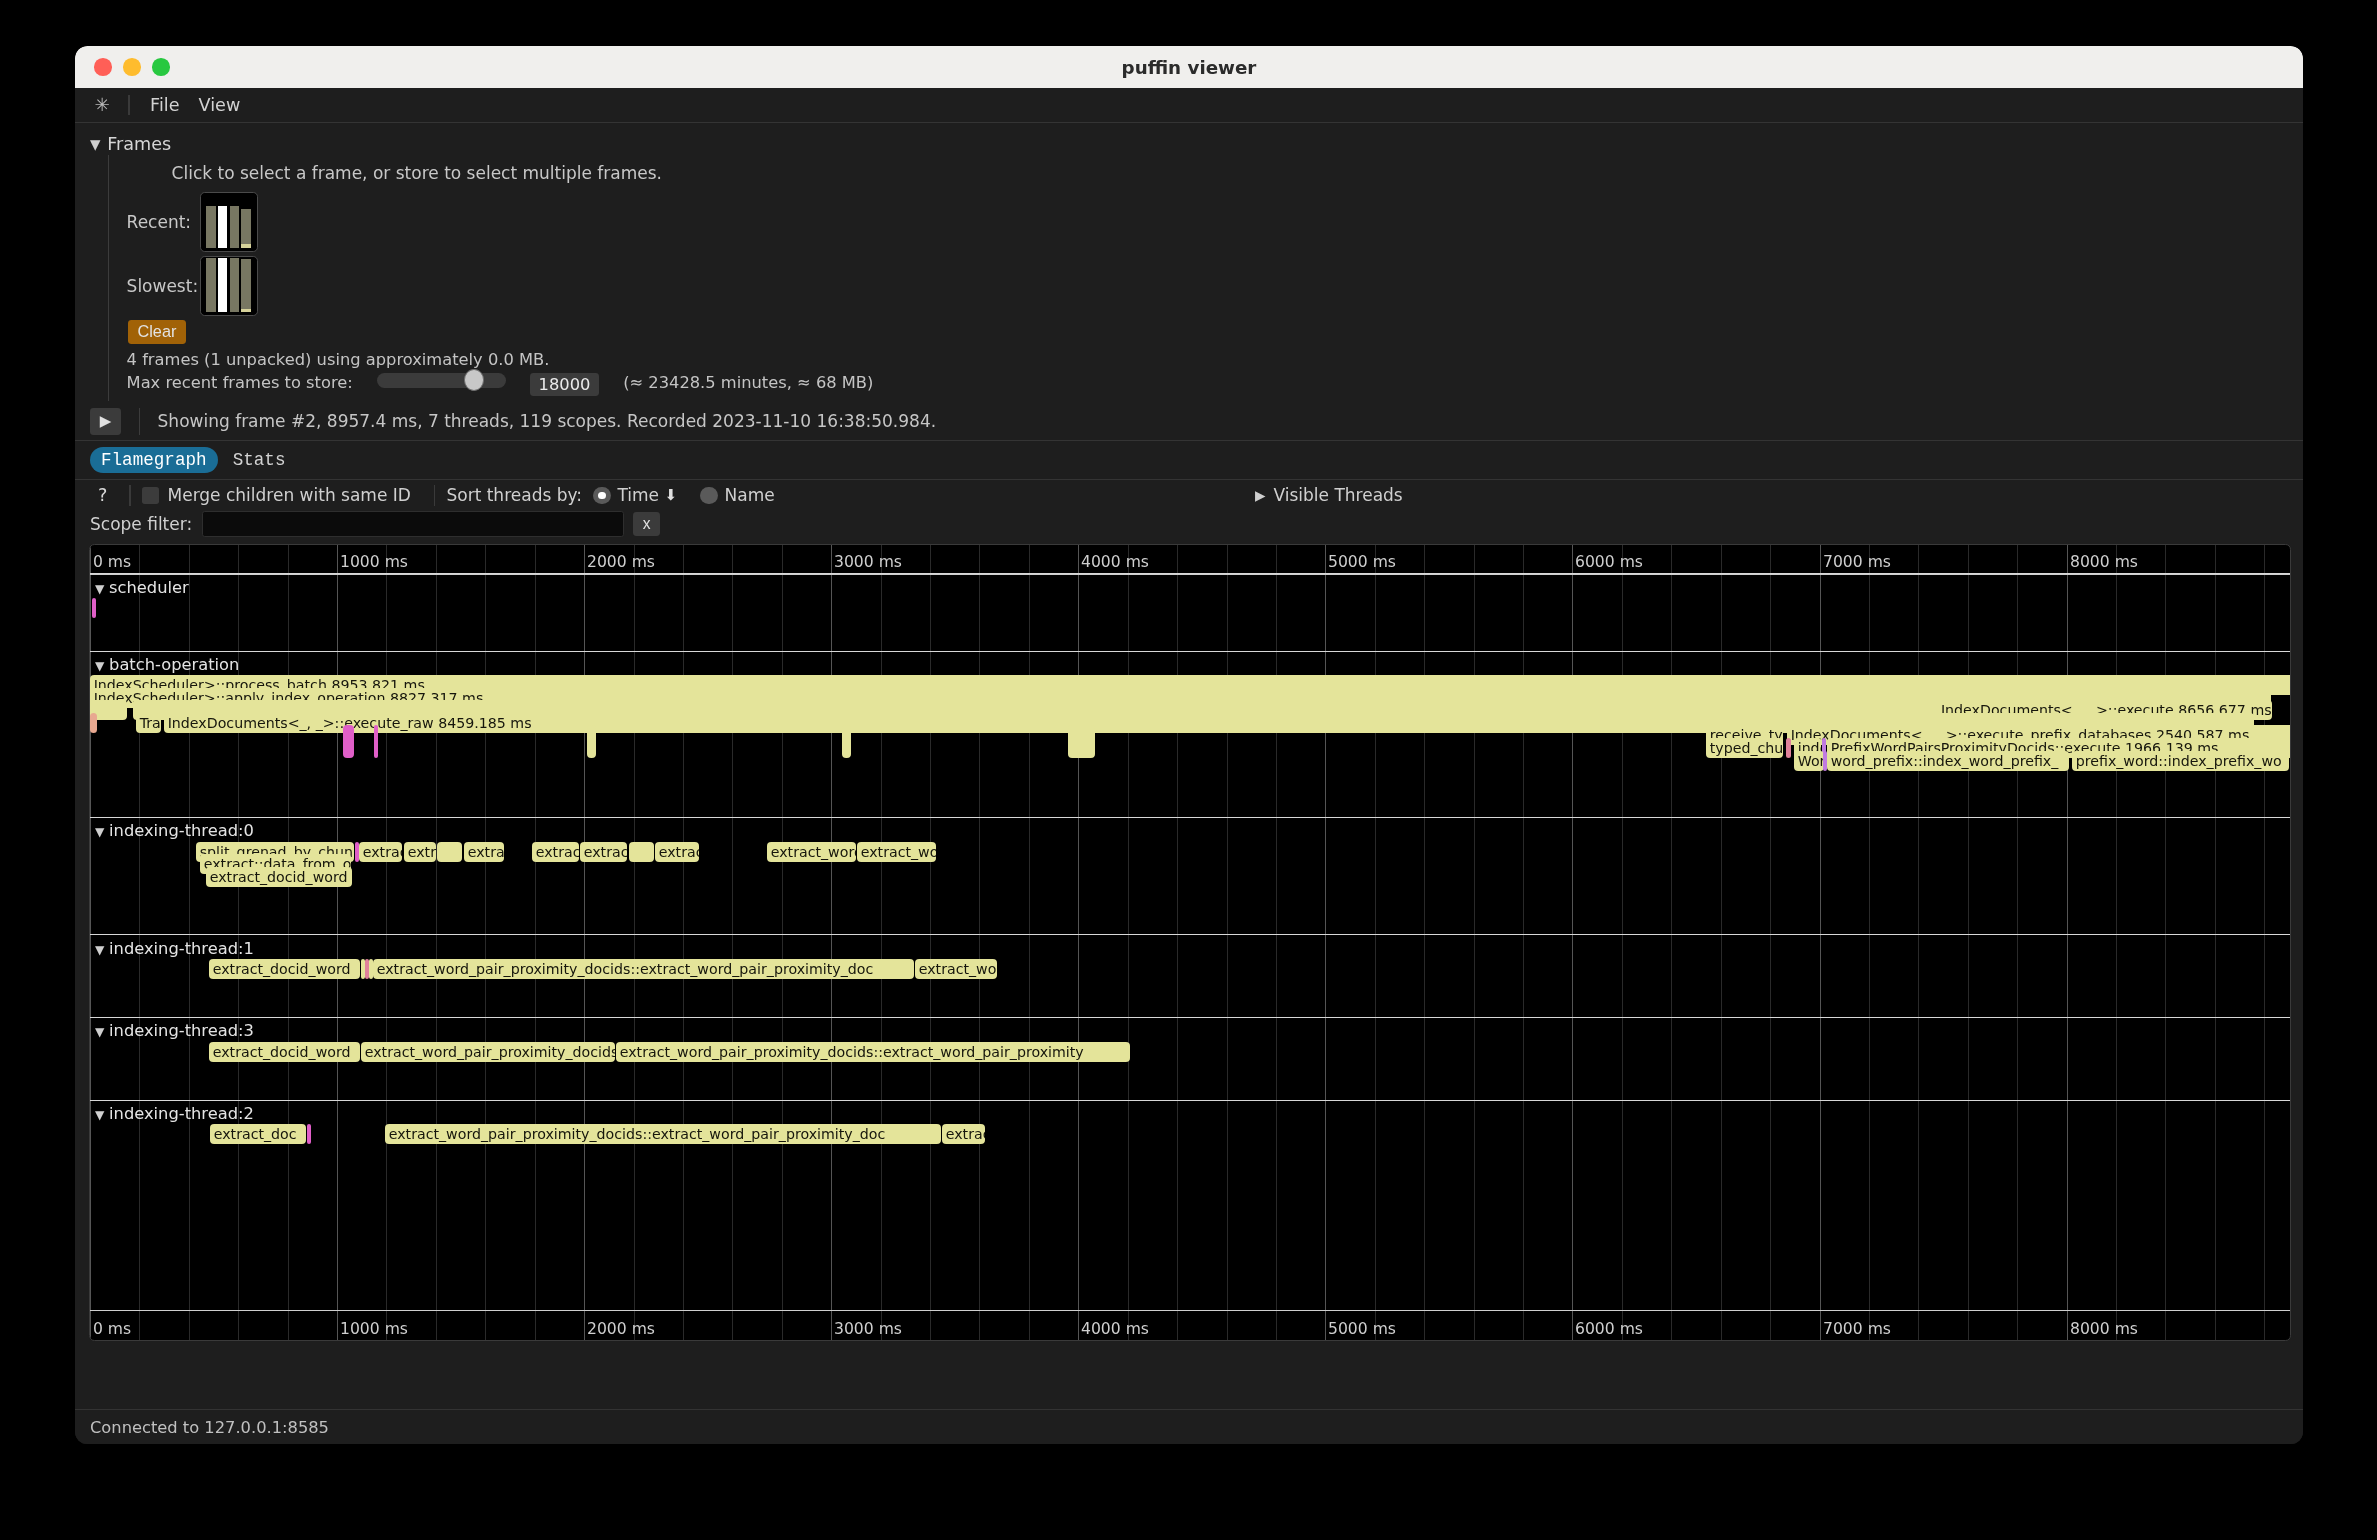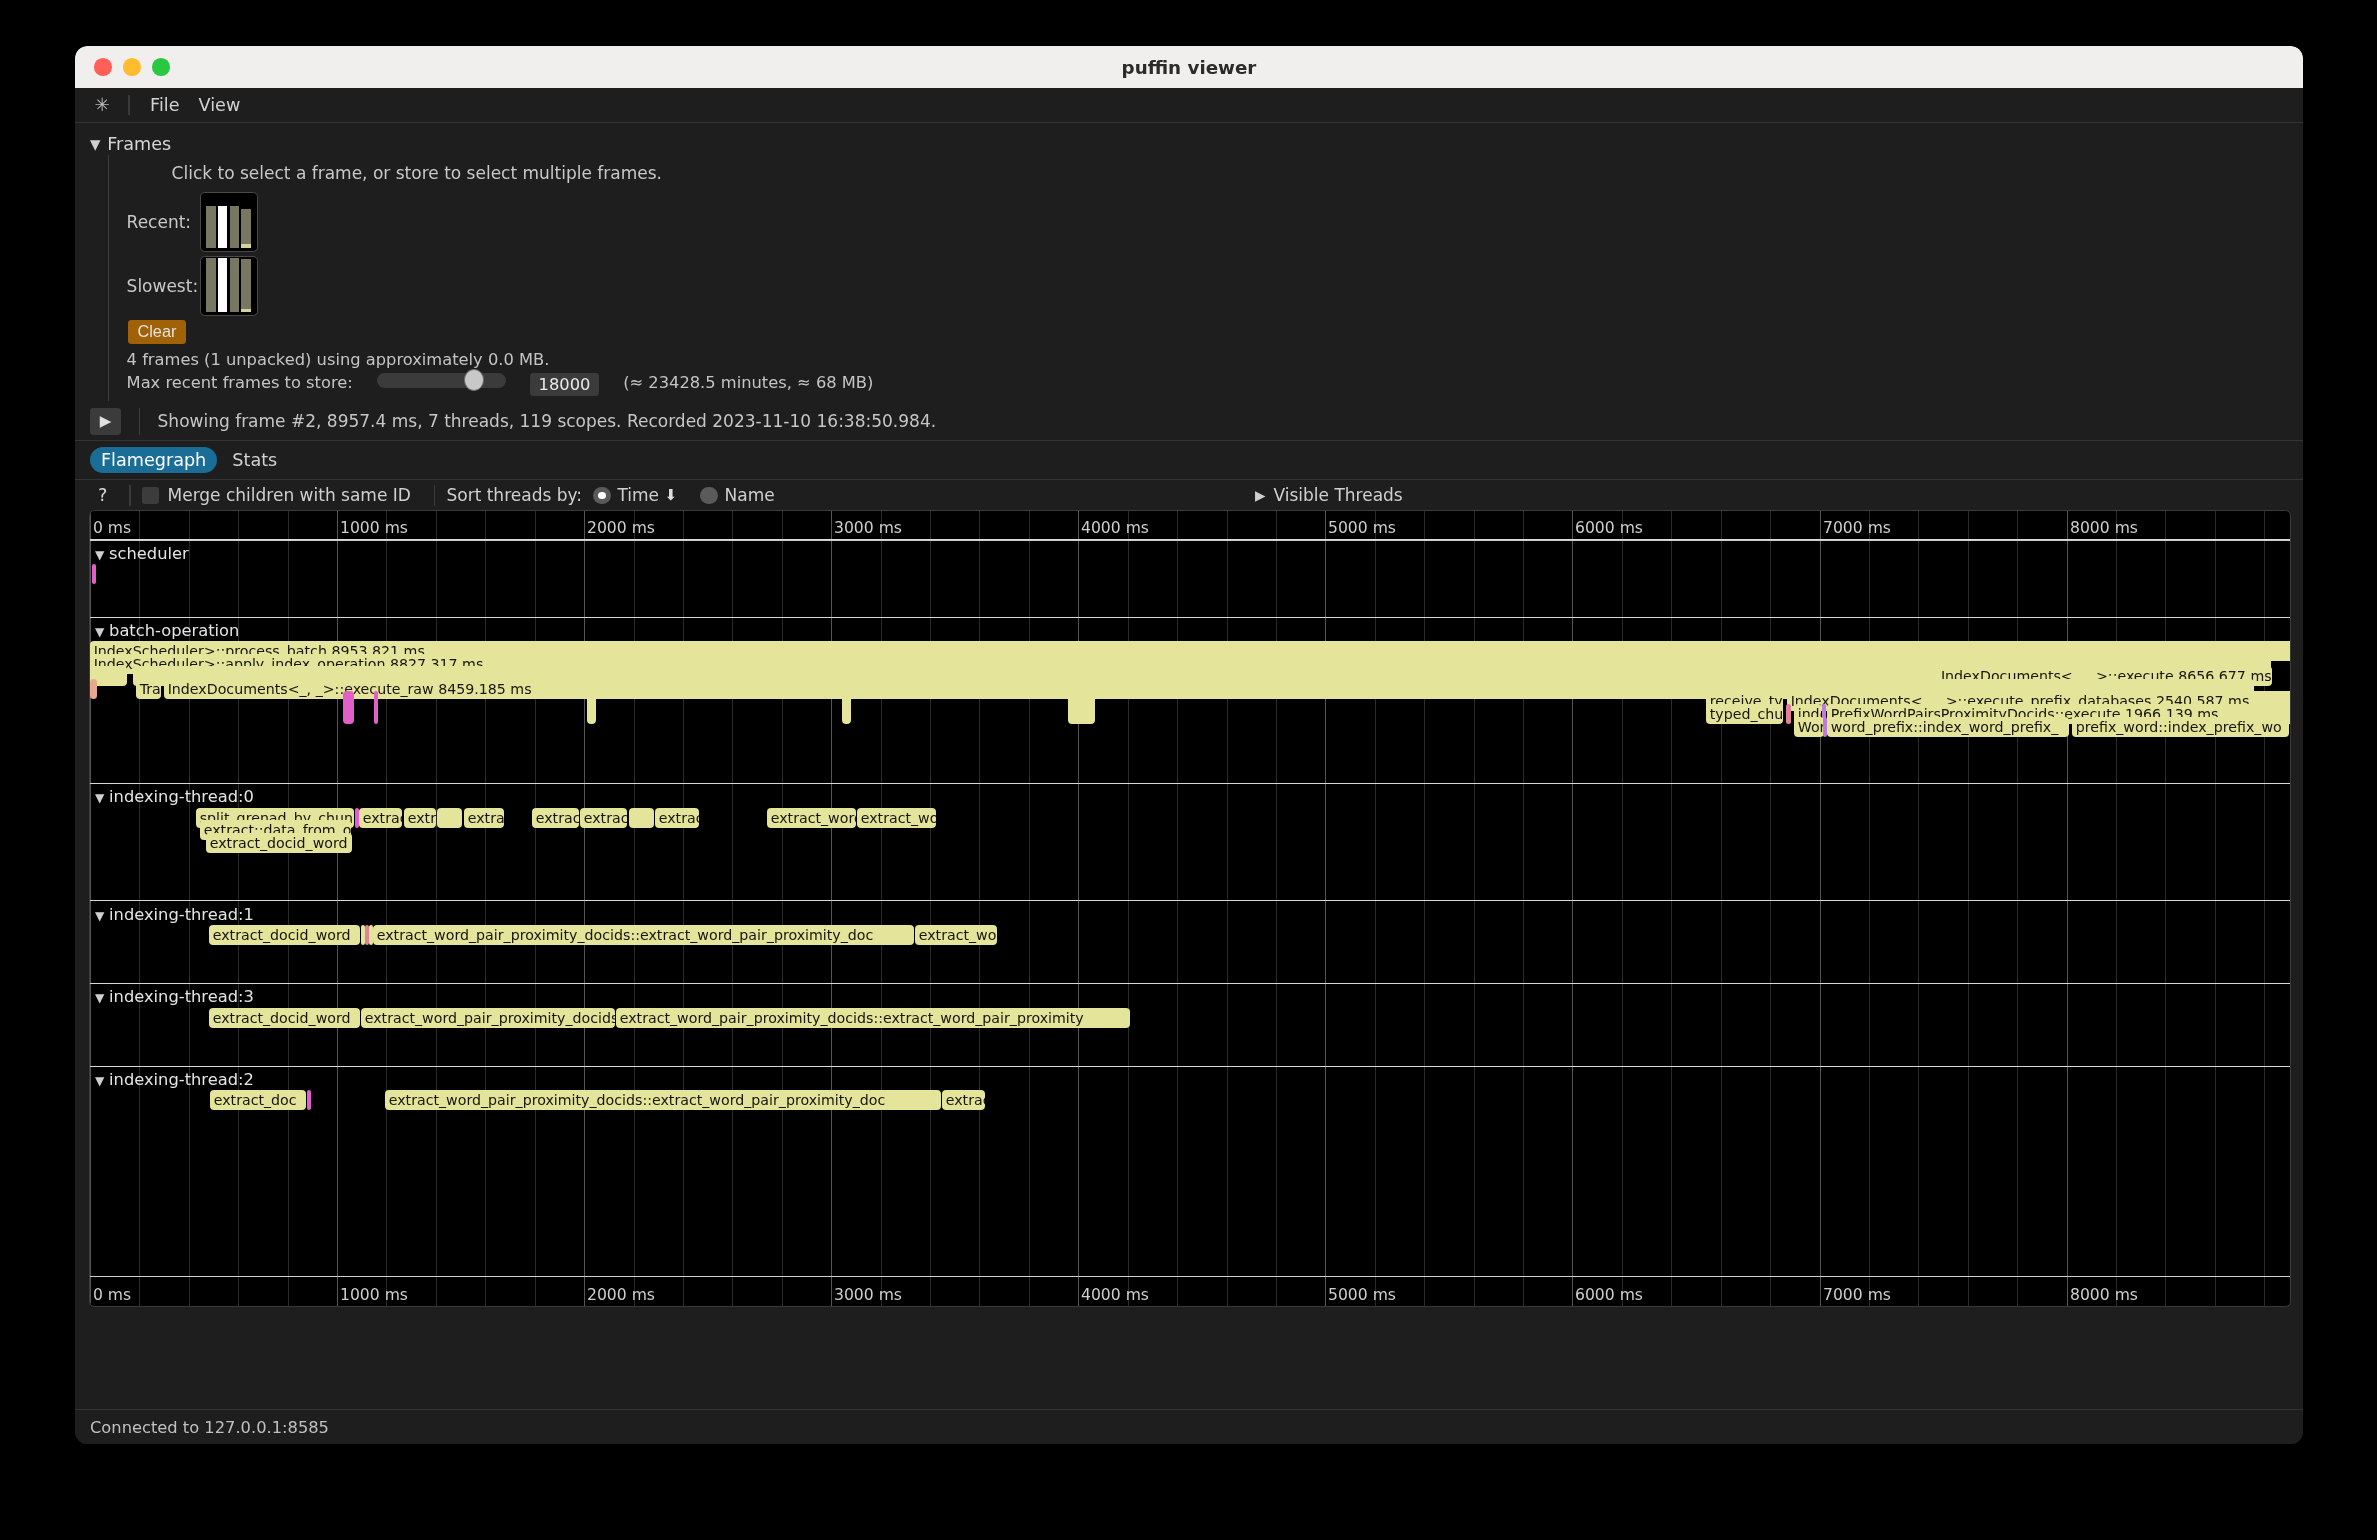--- a/index.html
+++ b/index.html
@@ -131,21 +131,21 @@
   #showing-text { font-size: 17px; color: #c6c6c6; }
 
   
   #tabbar {
     display: flex; align-items: center; gap: 4.1px;
     padding: 5.4px 0 5.4px 15px;
     border-top: 1.4px solid #343434;
   }
   .tab {
     font-size: 17.6px; color: #d2d2d2;
-    padding: 3.4px 11px; border-radius: 13px; cursor: pointer;
+    padding: 3.4px 11px; border-radius: 13px; cursor: pointer; font-family: Liberation Mono, monospace;
   }
   .tab.active { background: #1a6d96; color: #ffffff; }
 
   
   #optrow {
     display: flex; align-items: center;
     padding: 5.4px 0 4.1px 15px;
     border-top: 1.4px solid #343434;
     font-size: 17px; color: #d0d0d0;
   }
@@ -338,20 +338,25 @@
     <div class="optgroup">
       <span class="radio"></span>
       <span>Name</span>
     </div>
     <div class="optgroup" style="margin-left:468px">
       <span class="tri" style="margin-right:8.1px">▶</span>
       <span>Visible Threads</span>
     </div>
   </div>
 
+  <div id="filterrow">
+    <span>Scope filter:</span>
+    <input id="filter-input" type="text" placeholder="" style="">
+    <button id="filter-clear">x</button>
+  </div>
 
   <div id="flame">
       <div class="gridline major" style="left: 0px;"></div>
       <div class="gridline" style="left: 49px;"></div>
       <div class="gridline" style="left: 99px;"></div>
       <div class="gridline" style="left: 148px;"></div>
       <div class="gridline" style="left: 198px;"></div>
       <div class="gridline major" style="left: 247px;"></div>
       <div class="gridline" style="left: 296px;"></div>
       <div class="gridline" style="left: 346px;"></div>

